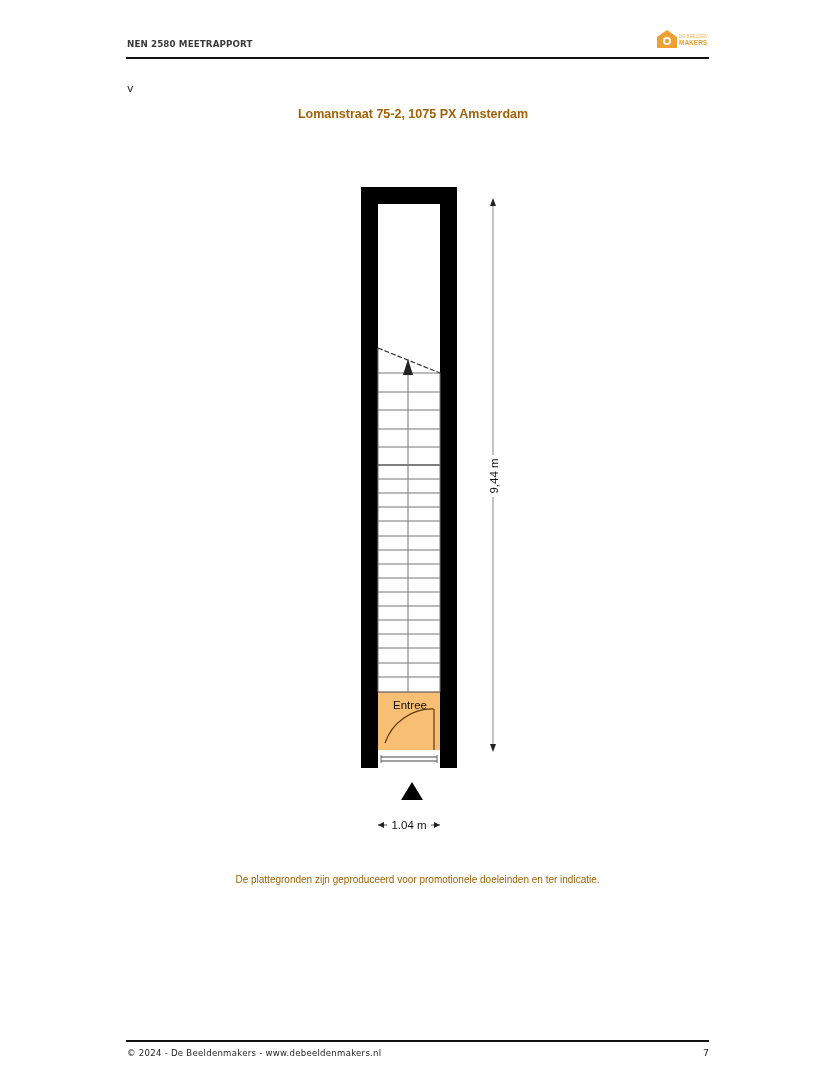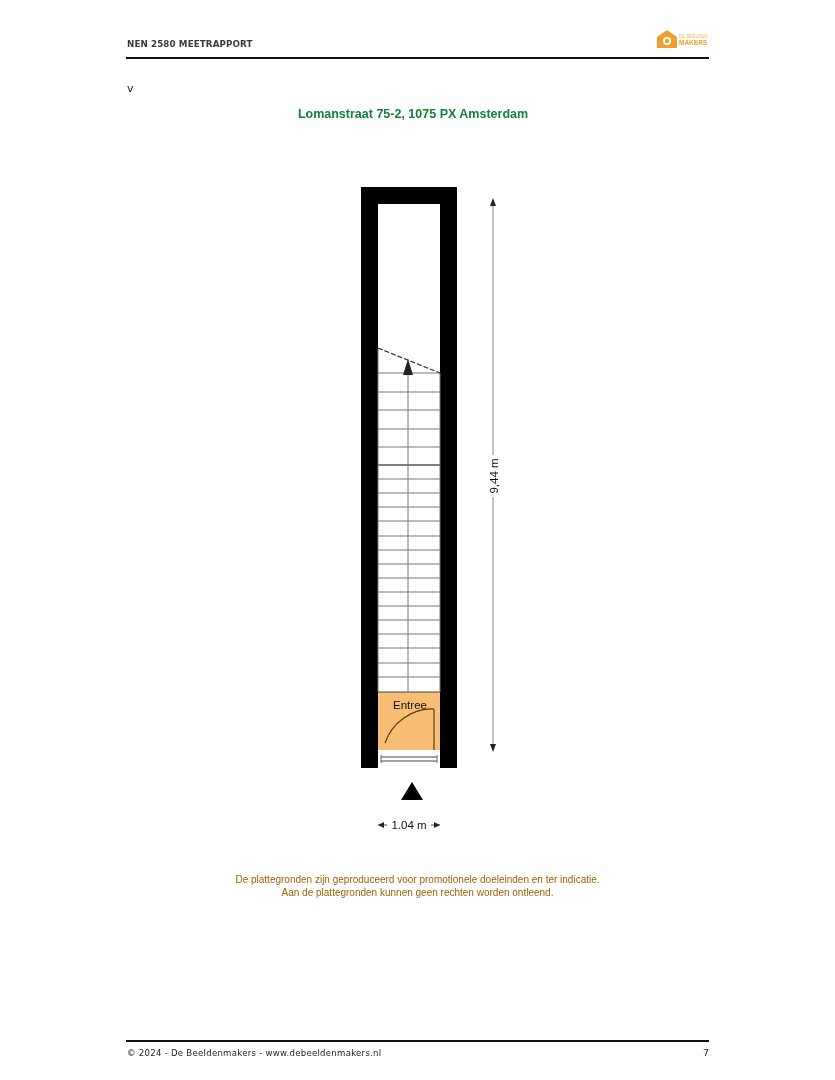--- a/index.html
+++ b/index.html
@@ -2,21 +2,21 @@
 <html><head>
 <meta charset="utf-8">
 <style>
   html, body { margin: 0; padding: 0; background: #ffffff; }
   body { width: 835px; height: 1080px; position: relative; overflow: hidden; font-family: "Liberation Sans", sans-serif; }
   .abs { position: absolute; }
   .hdr-title { left: 127px; top: 38px; font-size: 9.5px; font-weight: bold; color: #3a3a3a; letter-spacing: 0.1px; font-family: "DejaVu Sans", sans-serif; transform: scaleX(0.92); transform-origin: left; }
   .hdr-rule { left: 126px; top: 57px; width: 583px; height: 2px; background: #111; }
   .logo { left: 656px; top: 29px; width: 54px; height: 20px; }
   .marker { left: 127px; top: 82px; font-size: 11px; color: #222; font-family: "DejaVu Sans", sans-serif; }
-  .plan-title { left: 217px; top: 107px; width: 392px; text-align: center; font-size: 12.5px; font-weight: bold; color: #15803d; line-height: 14px; }
+  .plan-title { left: 217px; top: 107px; width: 392px; text-align: center; font-size: 12.5px; font-weight: bold; color: #a16207; line-height: 14px; }
   .plan { left: 0; top: 0; width: 835px; height: 1080px; }
   .disclaimer { left: 160px; top: 873px; width: 515px; text-align: center; font-size: 10px; color: #a16207; line-height: 13.3px; }
   .ftr-rule { left: 126px; top: 1040px; width: 583px; height: 2px; background: #111; }
   .ftr-left { left: 127px; top: 1047px; font-size: 9.5px; color: #222; font-family: "DejaVu Sans", sans-serif; letter-spacing: 0.3px; transform: scaleX(0.9); transform-origin: left; }
   .ftr-right { left: 700px; top: 1047px; width: 9px; text-align: right; font-size: 9.5px; color: #222; font-family: "DejaVu Sans", sans-serif; }
 </style>
 </head>
 <body>
 
 <div class="abs hdr-title">NEN 2580 MEETRAPPORT</div>
@@ -106,18 +106,17 @@
     <line x1="378" y1="825" x2="387" y2="825" stroke="#555" stroke-width="1"></line>
     <polygon points="378,825 384,822 384,828" fill="#222"></polygon>
     <line x1="431" y1="825" x2="440" y2="825" stroke="#555" stroke-width="1"></line>
     <polygon points="440,825 434,822 434,828" fill="#222"></polygon>
     <text x="409" y="829" font-size="11.5" text-anchor="middle" fill="#111" font-family="Liberation Sans, sans-serif">1.04 m</text>
   </g>
 </svg>
 
 <div class="abs disclaimer">
   <div>De plattegronden zijn geproduceerd voor promotionele doeleinden en ter indicatie.</div>
-  <div>Aan de plattegronden kunnen geen rechten worden ontleend.</div>
 </div>
 
 <div class="abs ftr-rule"></div>
 <div class="abs ftr-left">© 2024 - De Beeldenmakers - www.debeeldenmakers.nl</div>
 <div class="abs ftr-right">7</div>
 
 </body></html>

